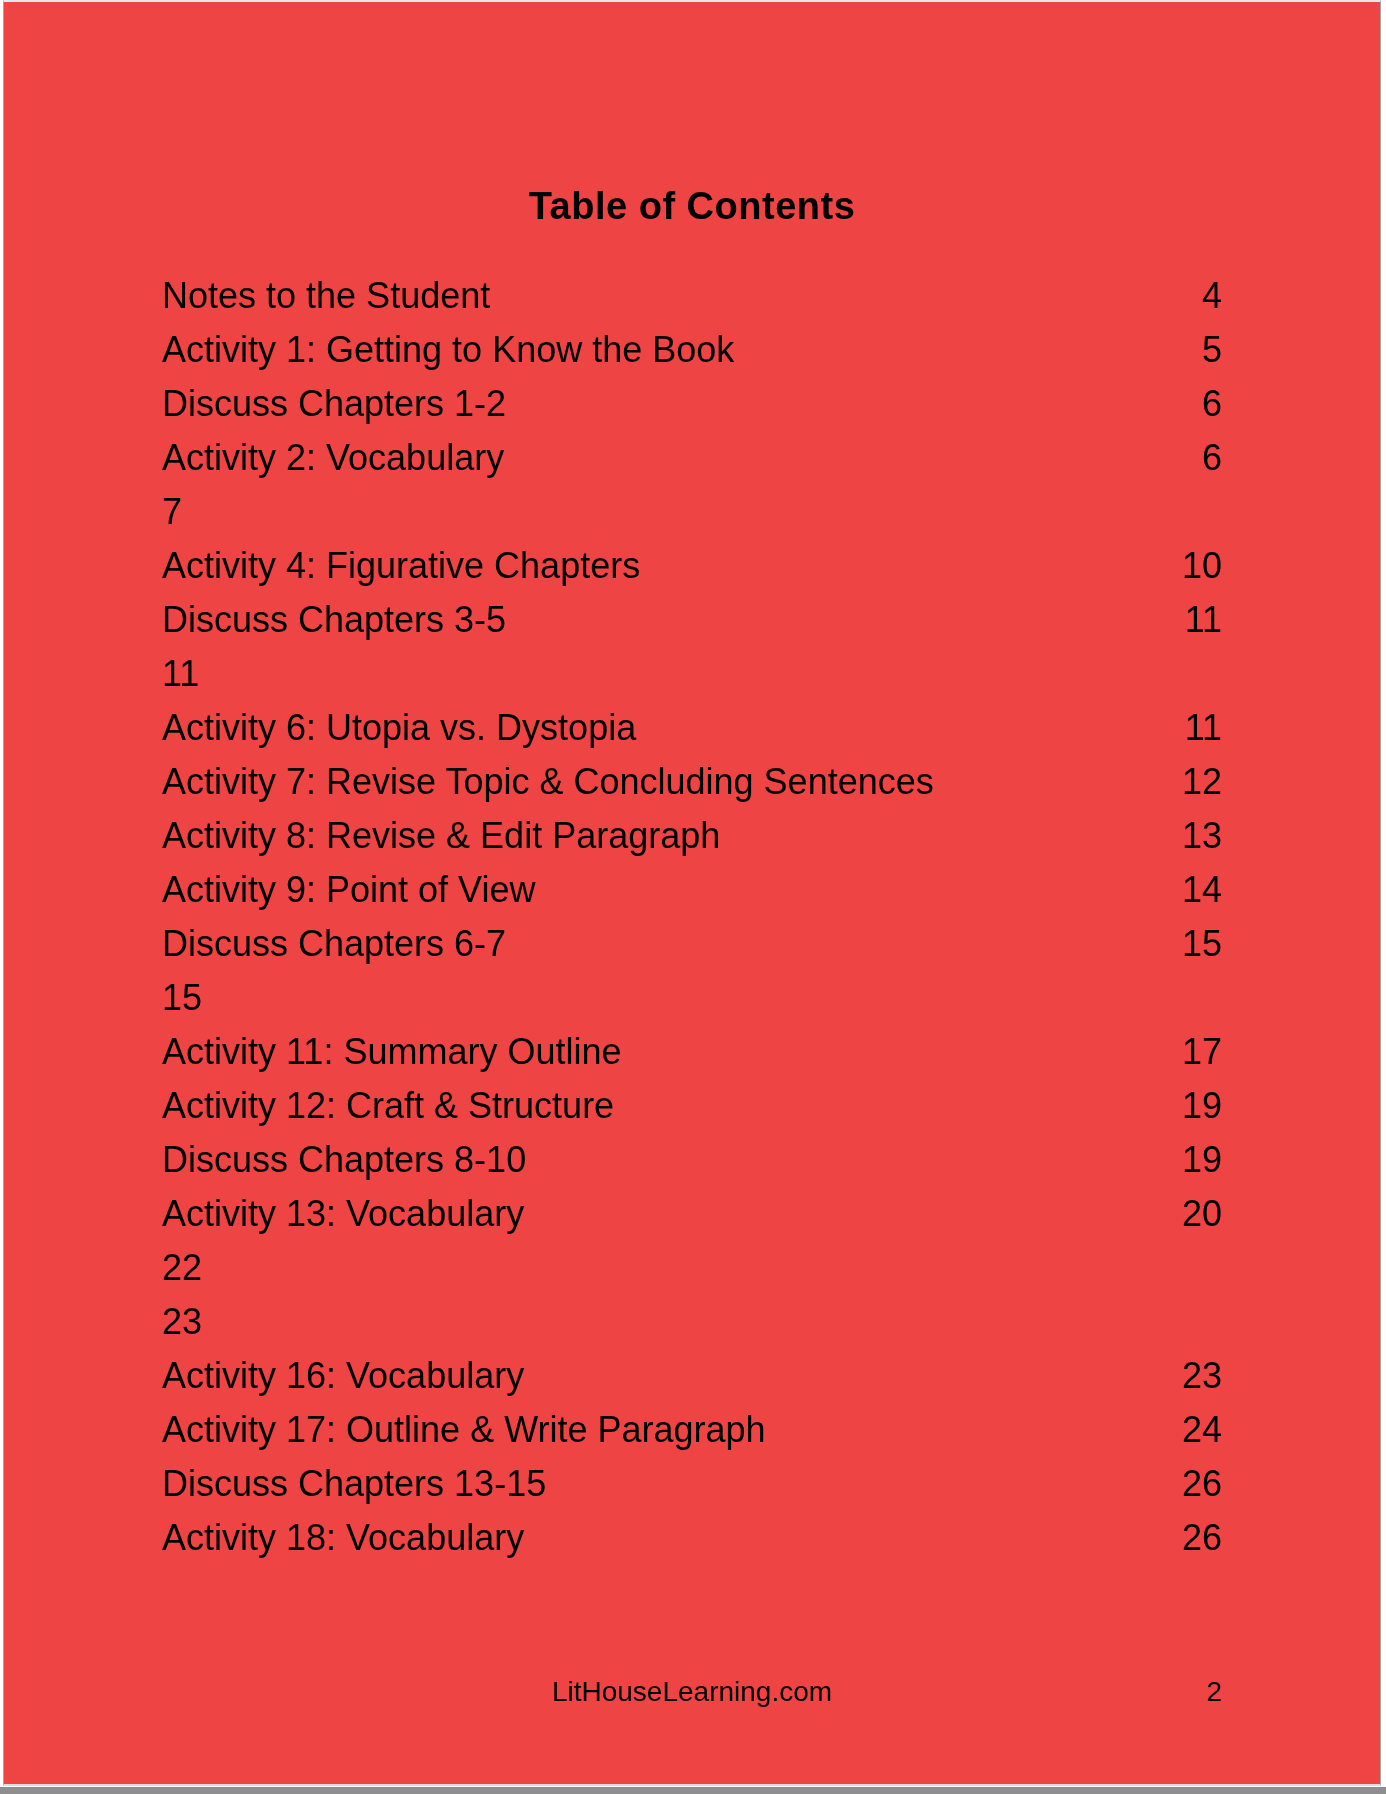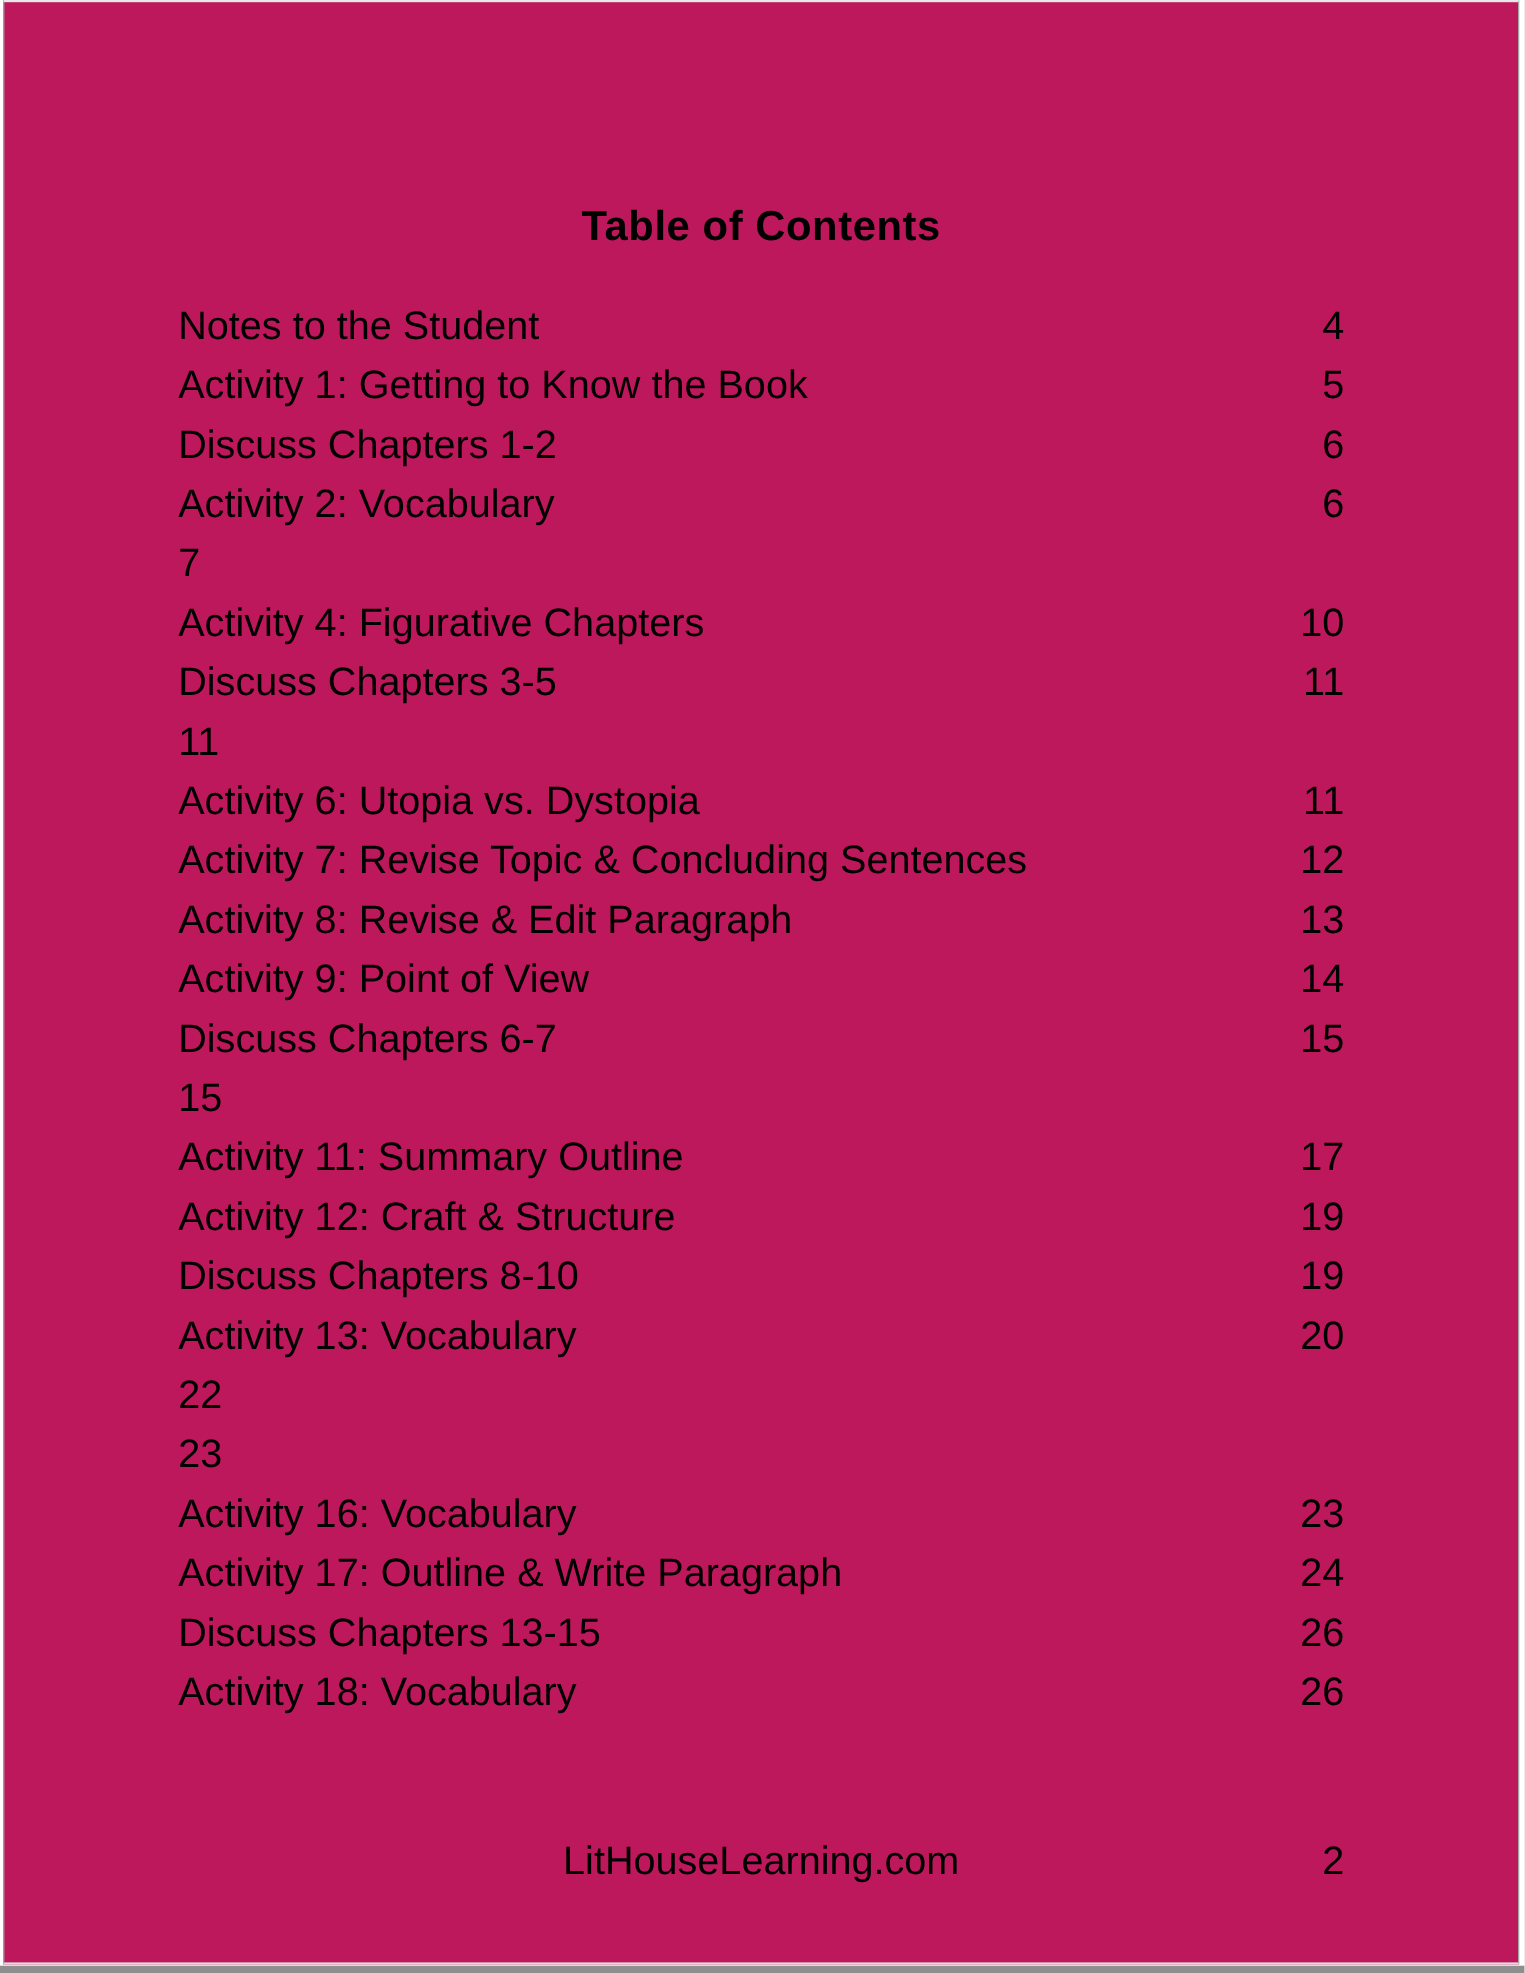--- a/index.html
+++ b/index.html
@@ -18,21 +18,21 @@
     height: 1794px;
     background: #ffffff;
   }
   .page {
     position: absolute;
     left: 3px;
     top: 0;
     width: 1378px;
     height: 1786px;
     box-sizing: border-box;
-    background: #be185d;
+    background: #ef4444;
     border-left: 1px solid #a6a6a6;
     border-right: 1px solid #a6a6a6;
     border-top: 2px solid #e7e7e7;
     border-bottom: 2px solid #dedede;
   }
   .bottom-bar {
     position: absolute;
     left: 0;
     top: 1787px;
     width: 1386px;
@@ -67,21 +67,21 @@
   }
   .toc-label { text-align: left; }
   .toc-page  { text-align: right; }
   .footer {
     position: absolute;
     top: 1670px;
     left: 158px;
     right: 158px;
     height: 40px;
     line-height: 40px;
-    font-size: 36px;
+    font-size: 28px;
     text-align: center;
   }
   .footer .footer-page {
     position: absolute;
     right: 0;
     top: 0;
     line-height: 40px;
   }
 </style>
 </head>

